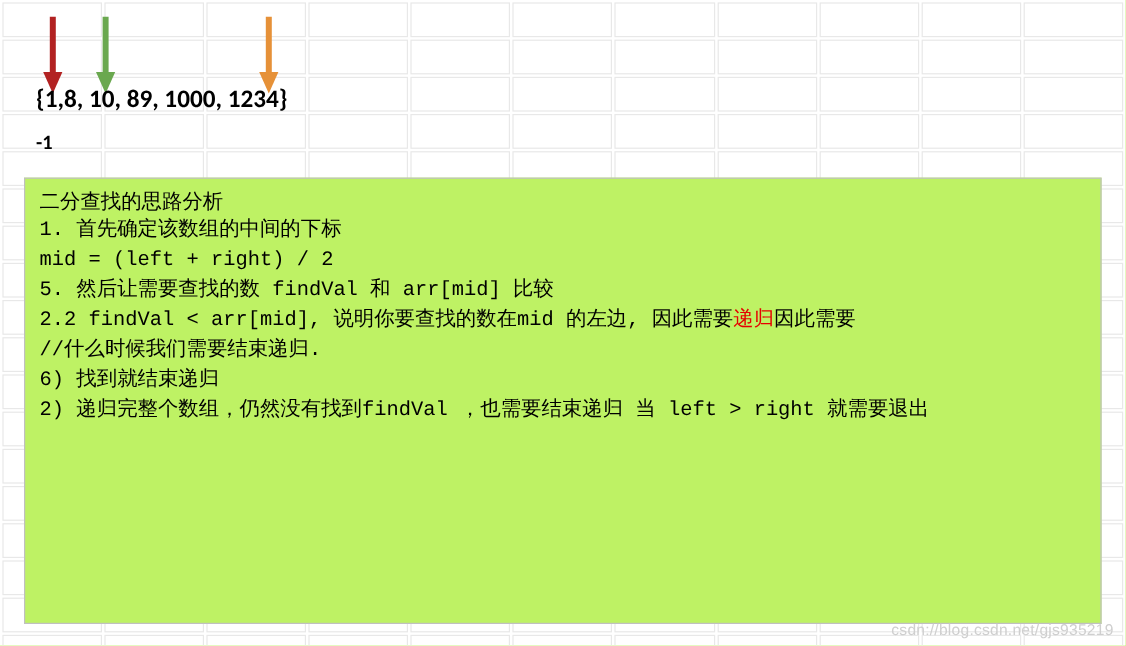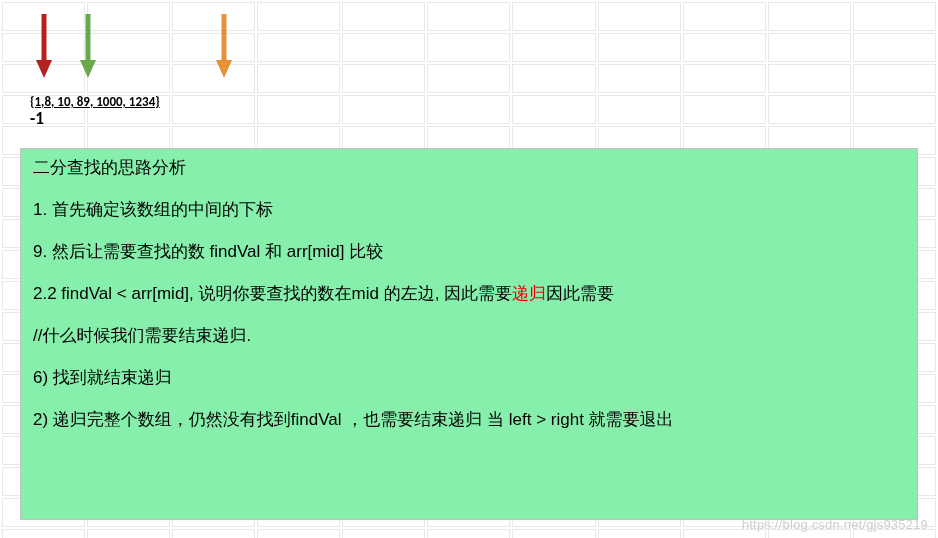--- a/index.html
+++ b/index.html
@@ -29,53 +29,52 @@
     width: 20px;
     height: 70px;
   }
   .arrow svg { display:block; }
   .arr-red { left: 34px; top: 10px; }
   .arr-green { left: 78px; top: 10px; }
   .arr-orange { left: 214px; top: 10px; }
 
   .array-row {
     position: absolute;
-    top: 92px;
+    top: 72px;
     left: 30px;
     font-family: Calibri, Arial, sans-serif;
-    font-size: 13px;
+    font-size: 21px;
     line-height: 20px;
-    text-decoration: underline;
   }
   .array-row .array-text { font-weight: bold; }
   .result-row {
     position: absolute;
     top: 108px;
     left: 30px;
     font-family: Calibri, Arial, sans-serif;
     font-size: 17px;
     font-weight: bold;
   }
 
   .textbox {
     position: absolute;
     top: 148px;
     left: 20px;
     width: 898px;
     height: 372px;
     border: 1px solid #c0c0c0;
-    background: #86efac;
+    background: #bef264;
     padding: 6px 12px 6px 12px;
     box-sizing: border-box;
     font-size: 17px;
     line-height: 25px;
     color: #000;
   }
   .textbox .line { white-space: nowrap; }
-  .mono { font-family: Liberation Sans, sans-serif; margin-top: 17px; }
+  .mono { font-family: Liberation Mono, monospace; }
   .red { color: #e60000; text-align: right; }
 
   .watermark {
     position: absolute;
     right: 10px;
     bottom: 6px;
     font-size: 13px;
     color: #cfcfcf;
     font-family: Arial, sans-serif;
     letter-spacing: 0.2px;
@@ -355,23 +354,24 @@
 </div>
 <div class="result-row">
   <span>-1</span>
 </div>
 
 <div class="annot">x</div>
 
 <div class="textbox">
   <div class="line">二分查找的思路分析</div>
   <div class="line mono">1. 首先确定该数组的中间的下标</div>
-  <div class="line mono">9. 然后让需要查找的数 findVal 和 arr[mid] 比较</div>
+  <div class="line mono">mid = (left + right) / 2</div>
+  <div class="line mono">5. 然后让需要查找的数 findVal 和 arr[mid] 比较</div>
   <div class="line mono">
     <span>2.2 findVal &lt; arr[mid], 说明你要查找的数在mid 的左边, 因此需要</span><span class="red">递归</span><span>因此需要</span>
   </div>
   <div class="line mono"></div>
   <div class="line mono">//什么时候我们需要结束递归.</div>
   <div class="line mono">6) 找到就结束递归</div>
   <div class="line mono">2) 递归完整个数组，仍然没有找到findVal ，也需要结束递归  当 left &gt; right 就需要退出</div>
 </div>
 
-<div class="watermark">https://blog.csdn.net/gjs935219</div>
+<div class="watermark">csdn://blog.csdn.net/gjs935219</div>
 
 </body></html>

